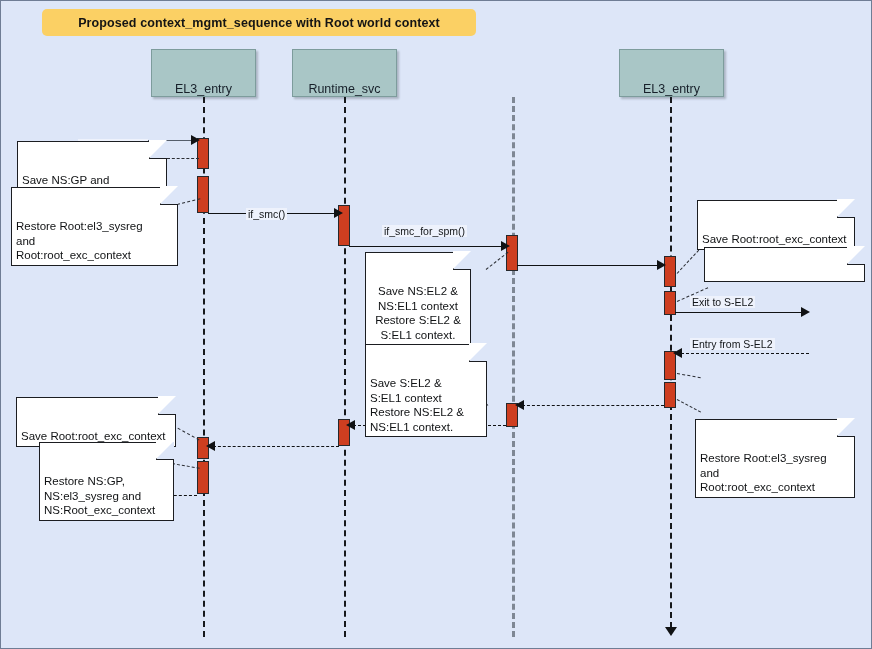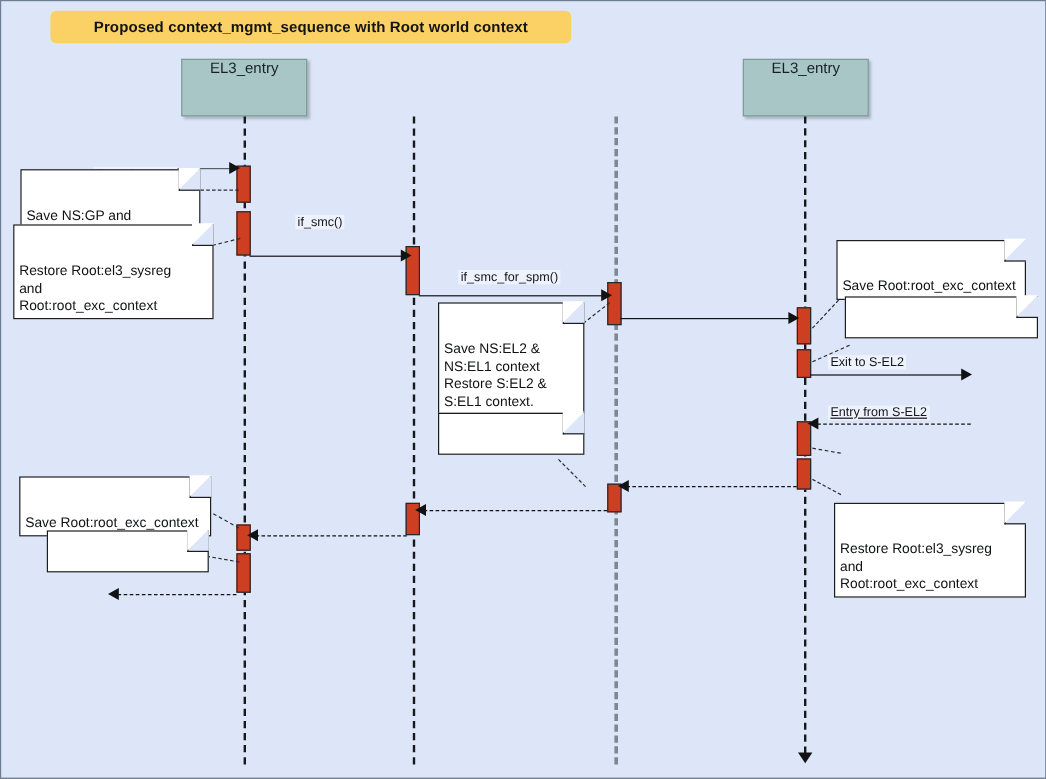--- a/index.html
+++ b/index.html
@@ -38,21 +38,21 @@
   }
 
   
   .participant {
     position: absolute;
     height: 48px;
     background: #a9c6c6;
     border: 1px solid #7d9c9c;
     box-shadow: 2px 2px 2px rgba(90,100,110,0.38);
     display: flex;
-    align-items: flex-start;
+    align-items: flex-end;
     justify-content: center;
     font-size: 12.5px;
     color: #17202a;
     box-sizing: border-box;
   }
 
   
   .lifeline {
     position: absolute;
     width: 0;
@@ -159,20 +159,23 @@
 
 <div id="canvas">
 
   <div class="title-banner">
     <span>Proposed context_mgmt_sequence with Root world context</span>
   </div>
 
   <div class="participant" style="left:150px; top:48px; width:105px;">
     <span>EL3_entry</span>
   </div>
+  <div class="participant" style="left:291px; top:48px; width:105px;">
+    <span>Runtime_svc</span>
+  </div>
   <div class="participant" style="left:618px; top:48px; width:105px;">
     <span>EL3_entry</span>
   </div>
 
   <div class="lifeline" style="left:202px; top:96px; height:540px;"></div>
   <div class="lifeline" style="left:343px; top:96px; height:540px;"></div>
   <div class="lifeline gray" style="left:511px; top:96px; height:540px;"></div>
   <div class="lifeline" style="left:669px; top:96px; height:531px;"></div>
   <div class="lifeline-arrowhead" style="left:664px; top:626px;"></div>
 
@@ -191,36 +194,36 @@
   <div class="activation" style="left:663px; top:290px; height:24px;"></div>
   <div class="activation" style="left:663px; top:350px; height:29px;"></div>
   <div class="activation" style="left:663px; top:381px; height:26px;"></div>
 
   <div class="msg-line gray" style="left:104px; top:139px; width:88px;"></div>
   <div class="arrowhead-right" style="left:190px; top:134px;"></div>
   <div class="msg-label" style="left:77px; top:138px;">Entry from NS</div>
 
   <div class="msg-line" style="left:207px; top:212px; width:128px;"></div>
   <div class="arrowhead-right" style="left:333px; top:207px;"></div>
-  <div class="msg-label" style="left:245px; top:178px;">if_smc()</div>
+  <div class="msg-label" style="left:245px; top:207px;">if_smc()</div>
 
   <div class="msg-line" style="left:348px; top:245px; width:156px;"></div>
   <div class="arrowhead-right" style="left:500px; top:240px;"></div>
   <div class="msg-label" style="left:381px; top:224px;">if_smc_for_spm()</div>
 
   <div class="msg-line" style="left:516px; top:264px; width:146px;"></div>
   <div class="arrowhead-right" style="left:656px; top:259px;"></div>
 
   <div class="msg-line" style="left:674px; top:311px; width:130px;"></div>
   <div class="arrowhead-right" style="left:800px; top:306px;"></div>
   <div class="msg-label" style="left:689px; top:295px;">Exit to S-EL2</div>
 
   <div class="msg-line dashed" style="left:680px; top:352px; width:128px;"></div>
   <div class="arrowhead-left" style="left:672px; top:347px;"></div>
-  <div class="msg-label" style="left:689px; top:337px;text-decoration:underline;">Entry from S-EL2</div>
+  <div class="msg-label" style="left:689px; top:337px;">Entry from S-EL2</div>
 
   <div class="msg-line dashed" style="left:521px; top:404px; width:142px;"></div>
   <div class="arrowhead-left" style="left:514px; top:399px;"></div>
 
   <div class="msg-line dashed" style="left:352px; top:424px; width:153px;"></div>
   <div class="arrowhead-left" style="left:345px; top:419px;"></div>
 
   <div class="msg-line dashed" style="left:212px; top:445px; width:126px;"></div>
   <div class="arrowhead-left" style="left:205px; top:440px;"></div>
 
@@ -244,21 +247,21 @@
 NS:Root_exc_context</span>
   </div>
 
   <div class="note" style="left:10px; top:186px; width:167px;">
     <span class="fold"></span>
     <span>Restore Root:el3_sysreg
 and
 Root:root_exc_context</span>
   </div>
 
-  <div class="note" style="left:364px; top:251px; width:122px;">
+  <div class="note" style="left:364px; top:251px; width:106px;text-align:center;">
     <span class="fold"></span>
     <span>Save NS:EL2 &amp;
 NS:EL1 context
 Restore S:EL2 &amp;
 S:EL1 context.</span>
   </div>
 
   <div class="note" style="left:696px; top:199px; width:158px;">
     <span class="fold"></span>
     <span>Save Root:root_exc_context</span>
@@ -271,24 +274,31 @@
 
   <div class="note" style="left:694px; top:418px; width:160px;">
     <span class="fold"></span>
     <span>Restore Root:el3_sysreg
 and
 Root:root_exc_context</span>
   </div>
 
   <div class="note" style="left:364px; top:343px; width:122px;">
     <span class="fold"></span>
+    <span>Save S:EL2 &amp;
+S:EL1 context
+Restore NS:EL2 &amp;
+NS:EL1 context.</span>
   </div>
 
   <div class="note" style="left:15px; top:396px; width:160px;">
     <span class="fold"></span>
     <span>Save Root:root_exc_context</span>
   </div>
 
   <div class="note" style="left:38px; top:441px; width:135px;">
     <span class="fold"></span>
+    <span>Restore NS:GP,
+NS:el3_sysreg and
+NS:Root_exc_context</span>
   </div>
 
 </div>
 
 </body></html>

